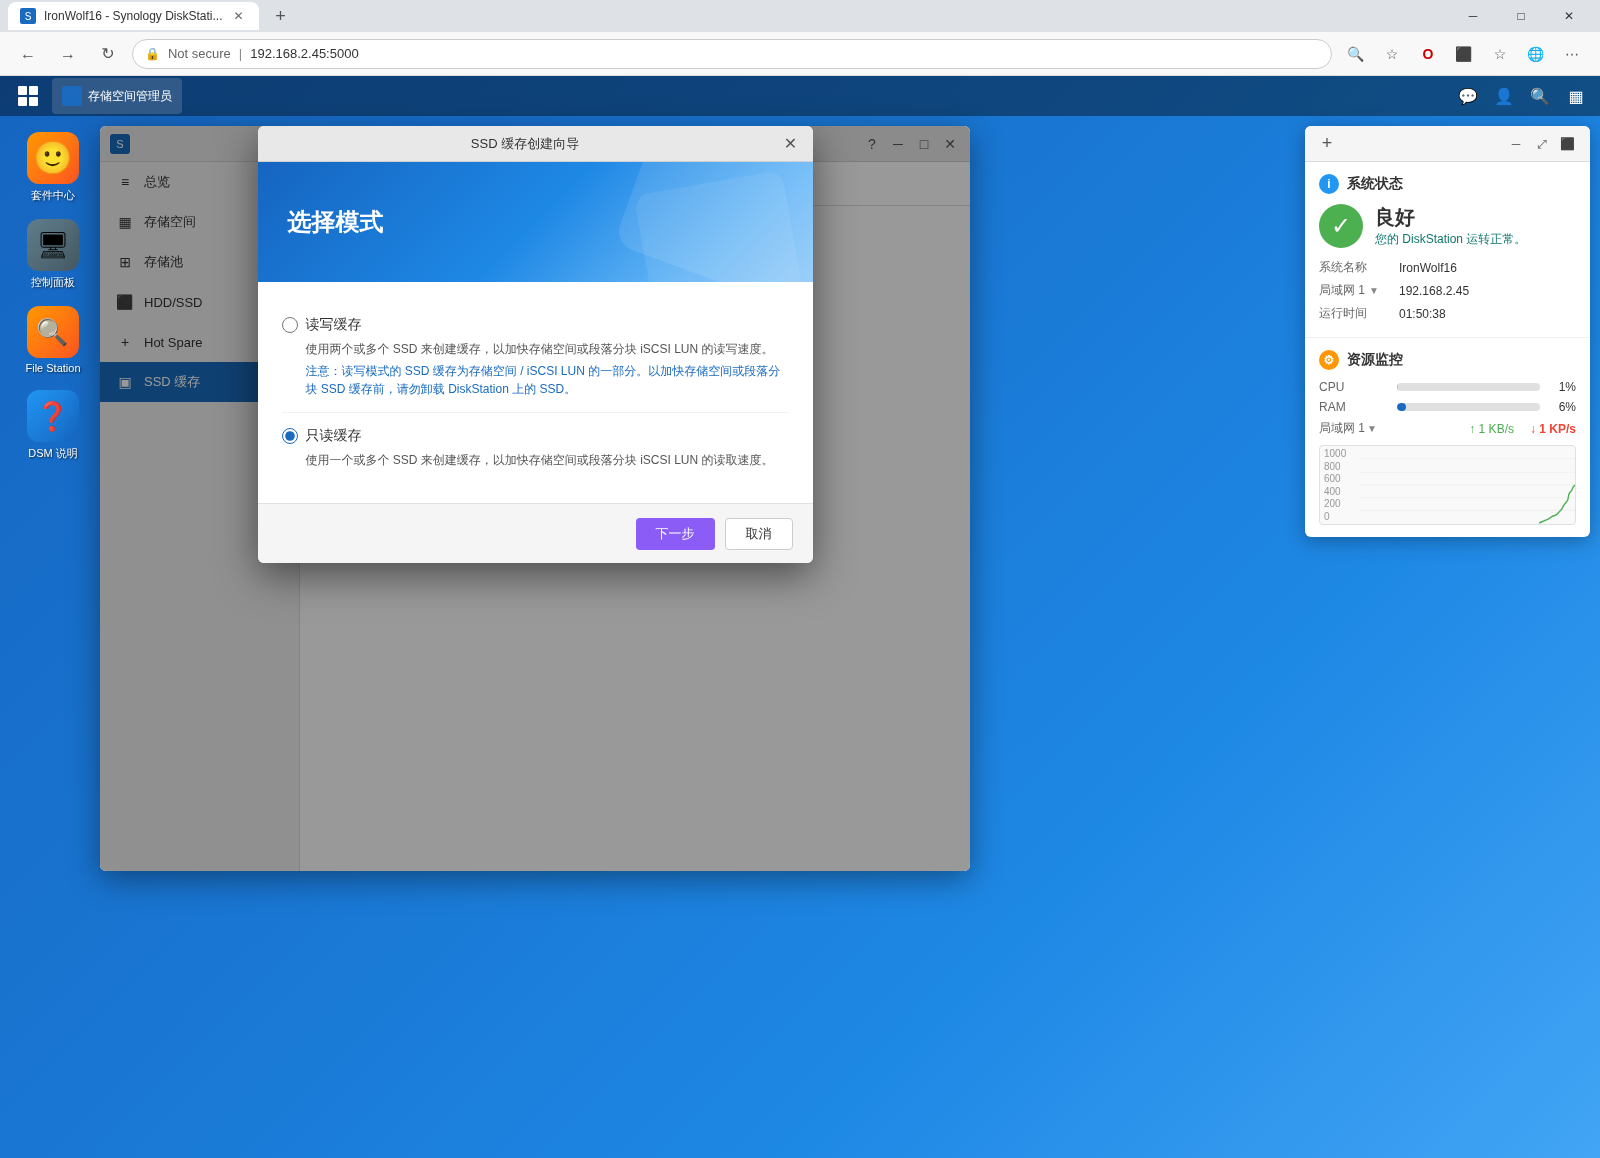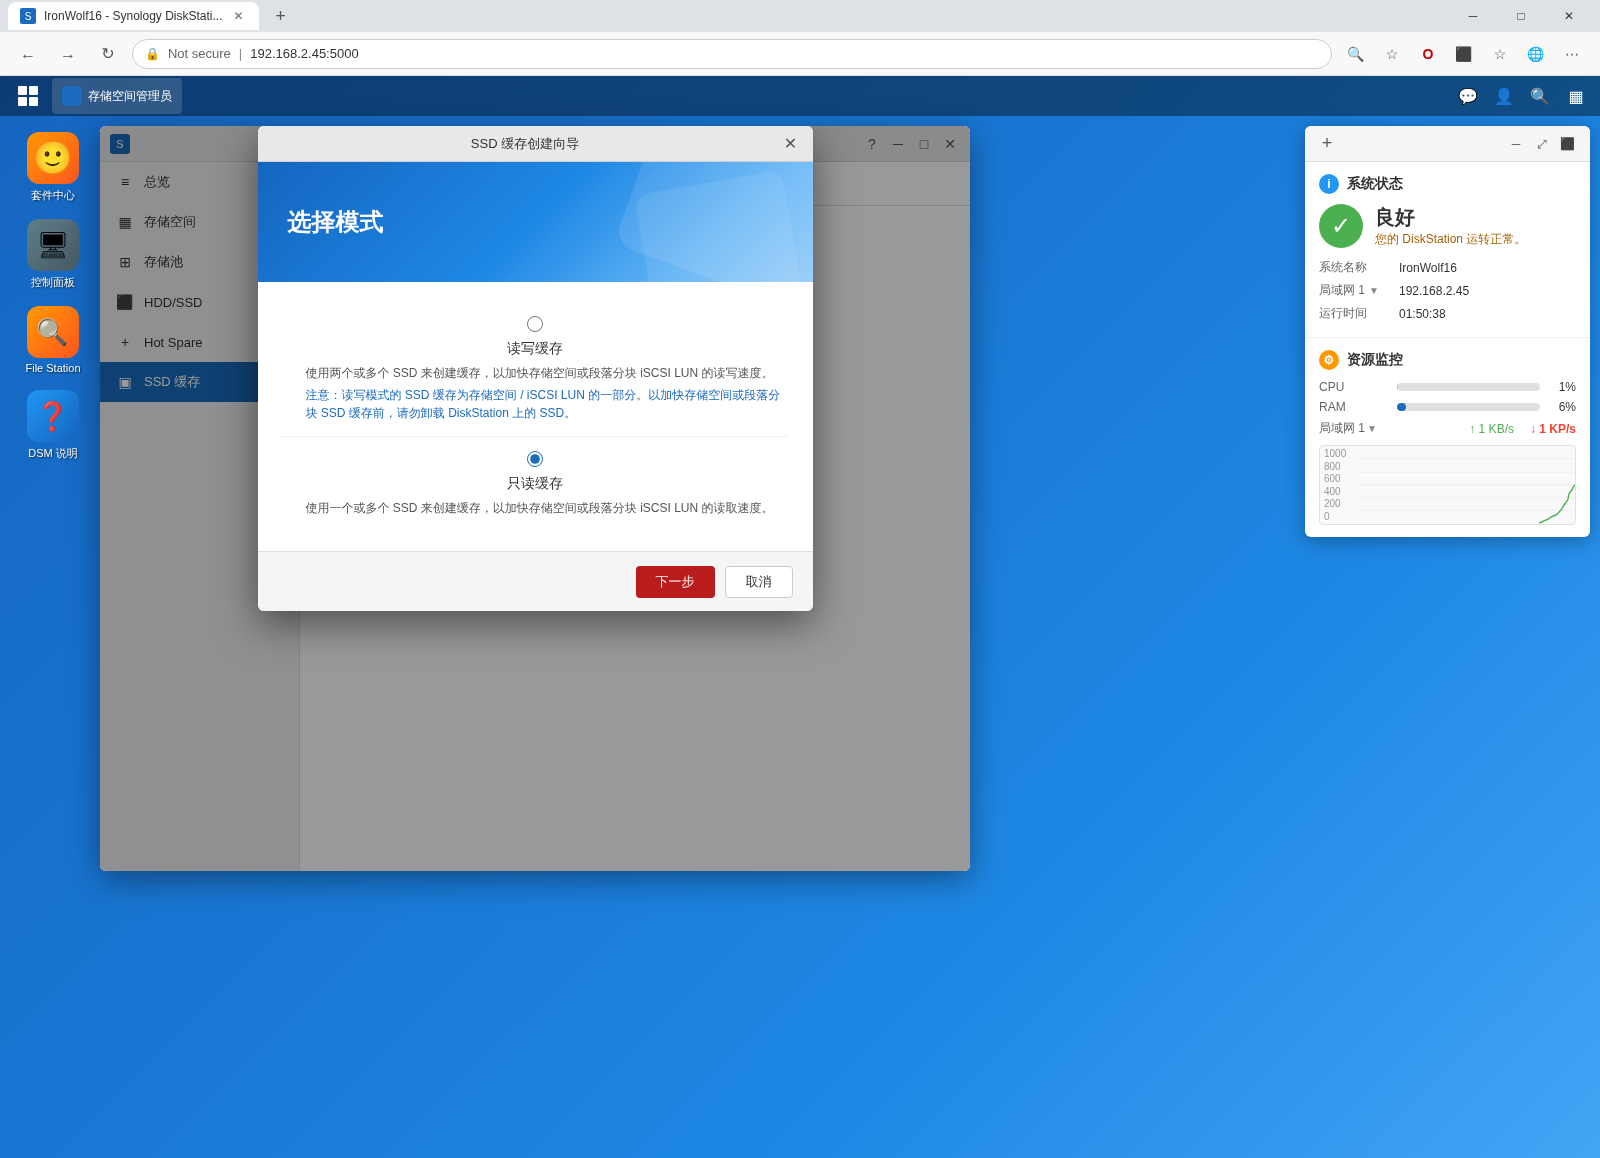--- a/index.html
+++ b/index.html
@@ -80,45 +80,45 @@
     .wizard-header { height: 120px; background: linear-gradient(135deg, #1565c0 0%, #1e88e5 50%, #64b5f6 80%, #90caf9 100%); display: flex; align-items: center; padding: 0 30px; position: relative; overflow: hidden; }
     .wizard-header-title { font-size: 24px; font-weight: 700; color: white; z-index: 1; }
     .wizard-header-decor { position: absolute; right: 0; top: 0; width: 250px; height: 120px; }
     .wizard-header-decor-shape1 { position: absolute; right: -20px; top: -30px; width: 200px; height: 150px; background: rgba(255,255,255,0.1); transform: rotate(20deg); border-radius: 20px; }
     .wizard-header-decor-shape2 { position: absolute; right: 20px; top: 20px; width: 150px; height: 120px; background: rgba(255,255,255,0.08); transform: rotate(-10deg); border-radius: 15px; }
 
     .wizard-body { padding: 20px 24px; flex: 1; }
     .radio-group { display: flex; flex-direction: column; gap: 0; }
     .radio-option { padding: 14px 0; border-bottom: 1px solid #f0f0f0; }
     .radio-option:last-child { border-bottom: none; }
-    .radio-label { display: flex; align-items: center; gap: 8px; font-size: 14px; color: #333; font-weight: 500; cursor: pointer; margin-bottom: 6px; flex-direction: column; }
+    .radio-label { display: flex; align-items: center; gap: 8px; font-size: 14px; color: #333; font-weight: 500; cursor: pointer; margin-bottom: 6px; }
     .radio-input { width: 16px; height: 16px; accent-color: #1a6bbf; }
     .radio-desc { font-size: 12px; color: #555; line-height: 1.5; padding-left: 24px; }
     .radio-note { font-size: 12px; color: #1a6bbf; line-height: 1.5; padding-left: 24px; margin-top: 4px; }
 
     .wizard-footer { height: 60px; background: #f5f5f5; border-top: 1px solid #e0e0e0; display: flex; align-items: center; justify-content: flex-end; padding: 0 20px; gap: 10px; }
-    .wizard-btn-primary { height: 32px; padding: 0 20px; background: #b91c1c; color: white; border: none; border-radius: 4px; cursor: pointer; font-size: 13px; }
+    .wizard-btn-primary { height: 32px; padding: 0 20px; background: #8b5cf6; color: white; border: none; border-radius: 4px; cursor: pointer; font-size: 13px; }
     .wizard-btn-secondary { height: 32px; padding: 0 20px; background: white; color: #333; border: 1px solid #ccc; border-radius: 4px; cursor: pointer; font-size: 13px; }
 
     
     .status-panel { position: absolute; top: 50px; right: 10px; width: 285px; background: white; border-radius: 6px; box-shadow: 0 4px 20px rgba(0,0,0,0.3); overflow: hidden; }
     .status-panel-header { height: 36px; background: #f5f5f5; border-bottom: 1px solid #ddd; display: flex; align-items: center; padding: 0 10px; gap: 8px; }
     .status-panel-add { width: 24px; height: 24px; display: flex; align-items: center; justify-content: center; cursor: pointer; color: #555; font-size: 18px; }
     .status-panel-spacer { flex: 1; }
     .status-panel-controls { display: flex; gap: 2px; }
     .status-panel-ctrl { width: 24px; height: 24px; display: flex; align-items: center; justify-content: center; cursor: pointer; color: #555; font-size: 12px; border-radius: 3px; }
 
     .status-section { padding: 12px 14px; border-bottom: 1px solid #f0f0f0; }
     .status-section-title { display: flex; align-items: center; gap: 8px; font-size: 14px; font-weight: 600; color: #333; margin-bottom: 10px; }
     .status-section-icon { width: 20px; height: 20px; background: #2196f3; border-radius: 50%; display: flex; align-items: center; justify-content: center; color: white; font-size: 12px; }
 
     .status-good { display: flex; align-items: center; gap: 12px; margin-bottom: 8px; }
     .status-good-icon { width: 44px; height: 44px; background: #4caf50; border-radius: 50%; display: flex; align-items: center; justify-content: center; color: white; font-size: 24px; }
     .status-good-text { font-size: 20px; font-weight: 600; color: #333; }
-    .status-good-sub { font-size: 12px; color: #a16207; }
+    .status-good-sub { font-size: 12px; color: #0f766e; }
 
     .status-row { display: flex; align-items: center; padding: 3px 0; font-size: 12px; }
     .status-label { color: #666; width: 80px; flex-shrink: 0; }
     .status-value { color: #333; flex: 1; }
     .status-dropdown { display: flex; align-items: center; gap: 4px; cursor: pointer; }
     .status-dropdown-arrow { color: #888; font-size: 10px; }
 
     .resource-section { padding: 12px 14px; }
     .resource-title { display: flex; align-items: center; gap: 8px; font-size: 14px; font-weight: 600; color: #333; margin-bottom: 10px; }
     .resource-icon { width: 20px; height: 20px; background: #ff9800; border-radius: 50%; display: flex; align-items: center; justify-content: center; color: white; font-size: 12px; }

